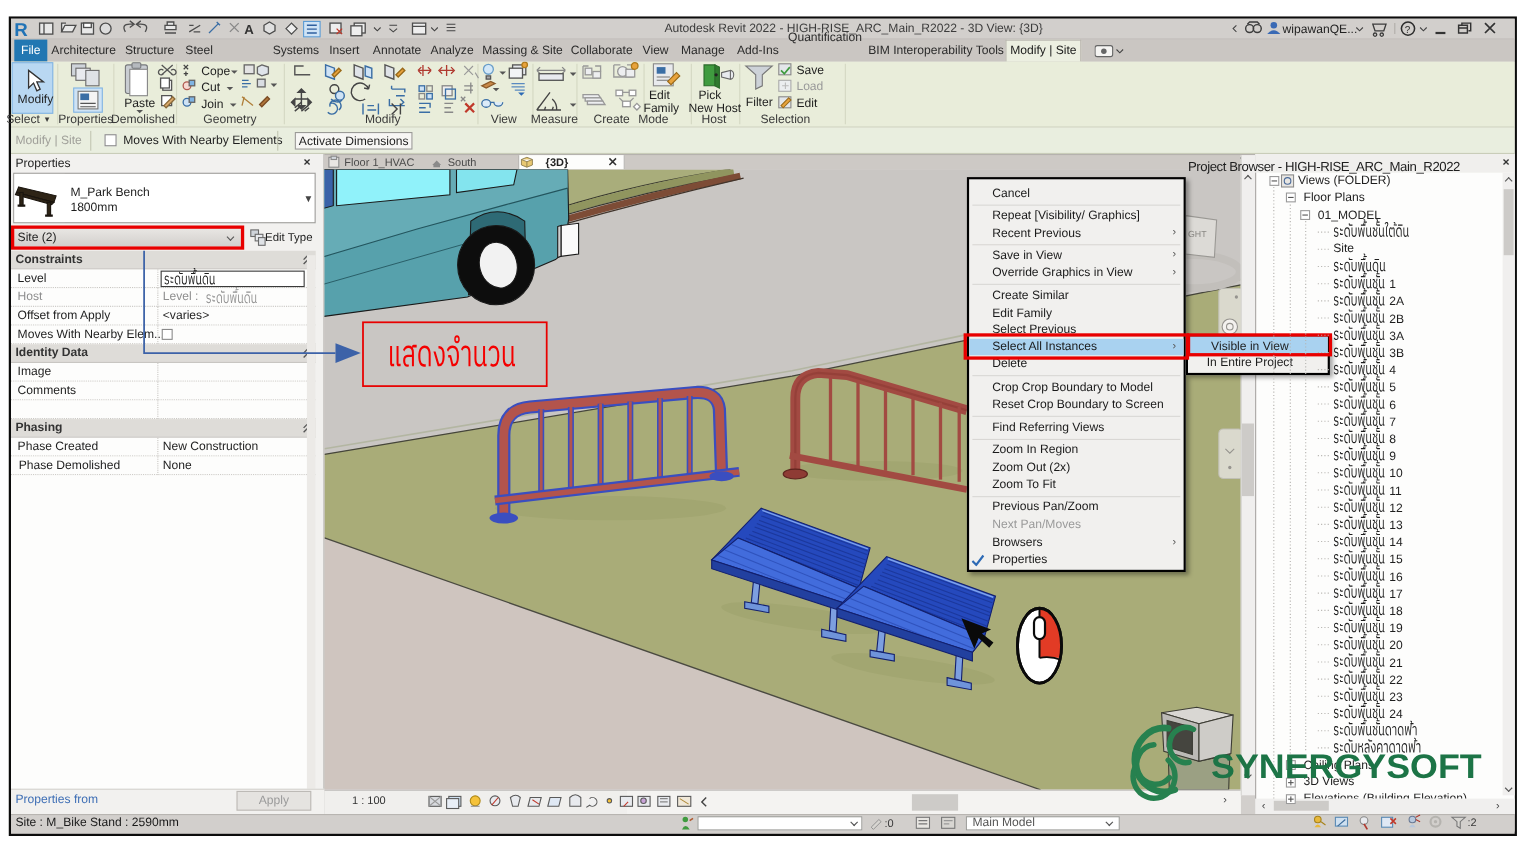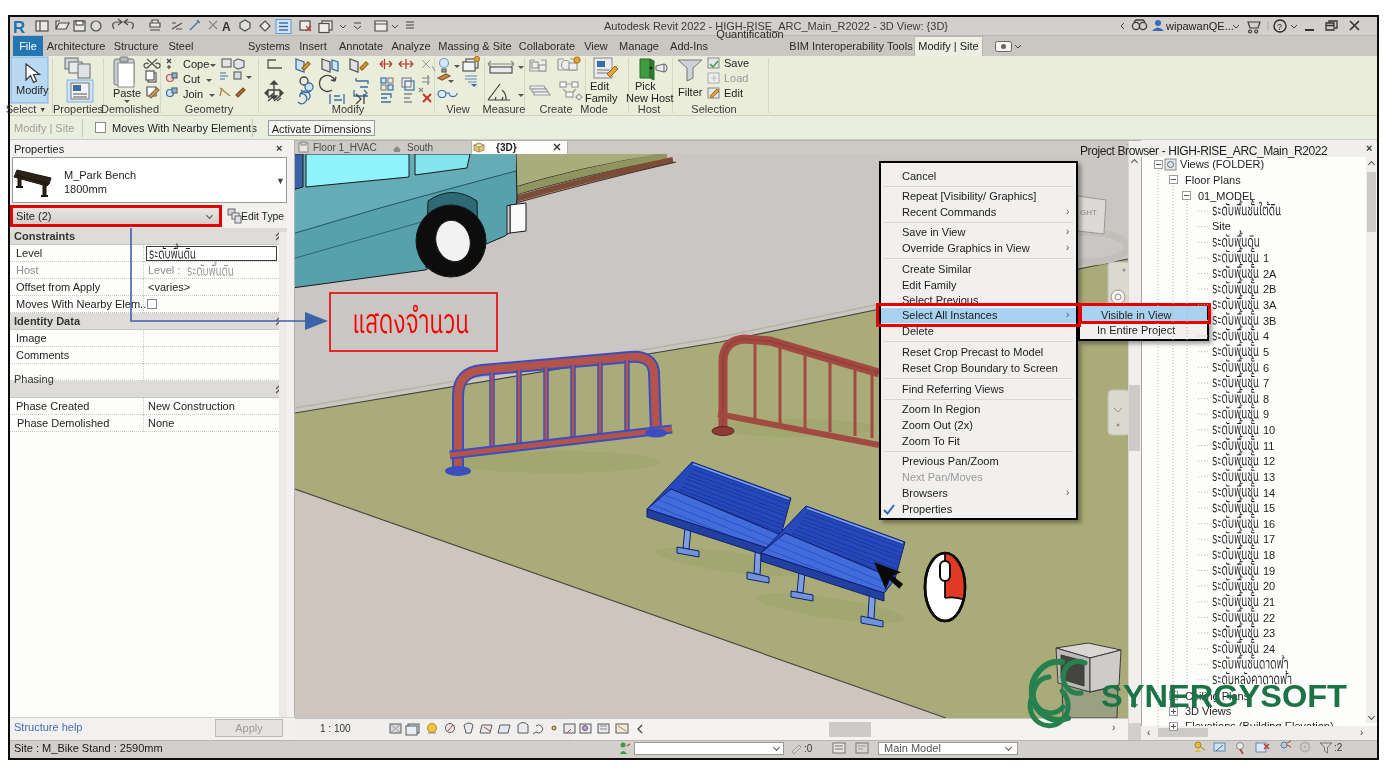--- a/index.html
+++ b/index.html
@@ -352,36 +352,36 @@
 <div class="ab" style="left:10px;top:330px;width:277px;height:17px;background:#fdfdfc;border-bottom:1px dotted #c9c7c3"></div>
 <div class="ab" style="left:143px;top:330px;width:1px;height:17px;border-left:1px dotted #c9c7c3"></div>
 <div class="ab t11" style="left:16px;top:332px;color:#1e1e1e">Image</div>
 <div class="ab" style="left:10px;top:347px;width:277px;height:17px;background:#fdfdfc;border-bottom:1px dotted #c9c7c3"></div>
 <div class="ab" style="left:143px;top:347px;width:1px;height:17px;border-left:1px dotted #c9c7c3"></div>
 <div class="ab t11" style="left:16px;top:349px;color:#1e1e1e">Comments</div>
 <div class="ab" style="left:10px;top:364px;width:277px;height:17px;background:#fdfdfc;border-bottom:1px dotted #c9c7c3"></div>
 <div class="ab" style="left:143px;top:364px;width:1px;height:17px;border-left:1px dotted #c9c7c3"></div>
 <div class="ab t11" style="left:16px;top:384px;color:#1e1e1e">Mark</div>
 <div class="ab" style="left:10px;top:381px;width:277px;height:17px;background:#dedcd8;border-bottom:1px solid #c8c6c2"></div>
-<div class="ab t11" style="left:14px;top:373px;font-weight:normal;color:#333">Phasing</div>
+<div class="ab t11" style="left:14px;top:383px;font-weight:bold;color:#333">Phasing</div>
 <svg class="ab" style="left:274px;top:385px" width="10" height="9">
     <path d="M2 4 l3 -3 3 3 M2 8 l3 -3 3 3" fill="none" stroke="#555" stroke-width="1.2"></path>
   </svg>
 <div class="ab" style="left:10px;top:398px;width:277px;height:17px;background:#fdfdfc;border-bottom:1px dotted #c9c7c3"></div>
 <div class="ab" style="left:143px;top:398px;width:1px;height:17px;border-left:1px dotted #c9c7c3"></div>
 <div class="ab t11" style="left:16px;top:400px;color:#1e1e1e">Phase Created</div>
 <div class="ab t11" style="left:148px;top:400px">New Construction</div>
 <div class="ab" style="left:10px;top:415px;width:277px;height:17px;background:#fdfdfc;border-bottom:1px dotted #c9c7c3"></div>
 <div class="ab" style="left:143px;top:415px;width:1px;height:17px;border-left:1px dotted #c9c7c3"></div>
 <div class="ab t11" style="left:17px;top:417px;color:#1e1e1e">Phase Demolished</div>
 <div class="ab t11" style="left:148px;top:417px">None</div>
 <div class="ab" style="left:10px;top:432px;width:277px;height:291px;background:#fdfdfc"></div>
 <div class="ab" style="left:279px;top:232px;width:8px;height:491px;background:#eceae7"></div>
 <div class="ab" style="left:10px;top:717px;width:285px;height:23px;background:#f2f1ef;border-top:1px solid #d5d3cf"></div>
-<div class="ab t11" style="left:14px;top:721px;color:#3f6fb5">Structure help</div>
+<div class="ab t11" style="left:14px;top:721px;color:#3f6fb5">Properties from</div>
 <div class="ab" style="left:215px;top:719px;width:68px;height:18px;background:#e5e3e0;border:1px solid #bdbab6;font-size:11px;color:#9a9a9a;text-align:center;line-height:16px">Apply</div>
 
 <div class="ab" style="left:295px;top:141px;width:833px;height:13px;background:#cdc9c5"></div>
 <div class="ab" style="left:295px;top:140px;width:846px;height:1px;background:#b5b2ae"></div>
 <svg class="ab" style="left:297px;top:141px" width="300px" height="13" viewBox="0 0 300 13">
  <rect x="2" y="2" width="9" height="9" fill="#e8e6e3" stroke="#8a8a8a"></rect>
     <rect x="4" y="1" width="5" height="3" fill="#cfd4da" stroke="#8a8a8a"></rect>
  <text x="16" y="10" font-size="10" fill="#4a4a4a">Floor 1_HVAC</text>
  <path d="M96 9 l4 -4 4 4 z m1 0 h6 v2 h-6 z" fill="#8a8a8a"></path>
  <text x="110" y="10" font-size="10" fill="#4a4a4a">South</text>
@@ -607,36 +607,36 @@
 <div class="ab t11" style="left:1185px;top:705px">3D Views</div>
 <div class="ab" style="left:1169px;top:722px;width:9px;height:9px;background:#fff;border:1px solid #9a9a9a"></div>
 <div class="ab" style="left:1171px;top:726px;width:5px;height:1px;background:#555"></div>
 <div class="ab" style="left:1173px;top:724px;width:1px;height:5px;background:#555"></div>
 <div class="ab t11" style="left:1185px;top:720px;clip-path:inset(0 0 6px 0)">Elevations (Building Elevation)</div>
 <div class="ab" style="left:879px;top:161px;width:199px;height:359px;background:#f1f0ee;border:2px solid #000;box-shadow:3px 3px 4px rgba(0,0,0,0.35);z-index:10"></div>
 <div class="ab" style="left:881px;top:308px;width:195px;height:15px;background:#a9d2f0;z-index:11"></div>
 <div class="ab t11" style="left:902px;top:170px;color:#1a1a1a;z-index:11">Cancel</div>
 <div class="ab" style="left:884px;top:186px;width:189px;height:1px;background:#d9d7d4;z-index:11"></div>
 <div class="ab t11" style="left:902px;top:190px;color:#1a1a1a;z-index:11">Repeat [Visibility/ Graphics]</div>
-<div class="ab t11" style="left:902px;top:206px;color:#1a1a1a;z-index:11">Recent Commands</div>
+<div class="ab t11" style="left:902px;top:206px;color:#1a1a1a;z-index:11">Recent Previous</div>
 <div class="ab" style="left:1066px;top:206px;font-size:10px;color:#555;z-index:11">›</div>
 <div class="ab" style="left:884px;top:222px;width:189px;height:1px;background:#d9d7d4;z-index:11"></div>
 <div class="ab t11" style="left:902px;top:226px;color:#1a1a1a;z-index:11">Save in View</div>
 <div class="ab" style="left:1066px;top:226px;font-size:10px;color:#555;z-index:11">›</div>
 <div class="ab t11" style="left:902px;top:242px;color:#1a1a1a;z-index:11">Override Graphics in View</div>
 <div class="ab" style="left:1066px;top:242px;font-size:10px;color:#555;z-index:11">›</div>
 <div class="ab" style="left:884px;top:258px;width:189px;height:1px;background:#d9d7d4;z-index:11"></div>
 <div class="ab t11" style="left:902px;top:263px;color:#1a1a1a;z-index:11">Create Similar</div>
 <div class="ab t11" style="left:902px;top:279px;color:#1a1a1a;z-index:11">Edit Family</div>
 <div class="ab t11" style="left:902px;top:294px;color:#1a1a1a;z-index:11">Select Previous</div>
 <div class="ab t11" style="left:902px;top:309px;color:#1a1a1a;z-index:11">Select All Instances</div>
 <div class="ab" style="left:1066px;top:309px;font-size:10px;color:#555;z-index:11">›</div>
 <div class="ab t11" style="left:902px;top:325px;color:#1a1a1a;z-index:11">Delete</div>
 <div class="ab" style="left:884px;top:341px;width:189px;height:1px;background:#d9d7d4;z-index:11"></div>
-<div class="ab t11" style="left:902px;top:346px;color:#1a1a1a;z-index:11">Reset Crop Precast to Model</div>
+<div class="ab t11" style="left:902px;top:346px;color:#1a1a1a;z-index:11">Crop Crop Boundary to Model</div>
 <div class="ab t11" style="left:902px;top:362px;color:#1a1a1a;z-index:11">Reset Crop Boundary to Screen</div>
 <div class="ab" style="left:884px;top:378px;width:189px;height:1px;background:#d9d7d4;z-index:11"></div>
 <div class="ab t11" style="left:902px;top:383px;color:#1a1a1a;z-index:11">Find Referring Views</div>
 <div class="ab" style="left:884px;top:399px;width:189px;height:1px;background:#d9d7d4;z-index:11"></div>
 <div class="ab t11" style="left:902px;top:403px;color:#1a1a1a;z-index:11">Zoom In Region</div>
 <div class="ab t11" style="left:902px;top:419px;color:#1a1a1a;z-index:11">Zoom Out (2x)</div>
 <div class="ab t11" style="left:902px;top:435px;color:#1a1a1a;z-index:11">Zoom To Fit</div>
 <div class="ab" style="left:884px;top:451px;width:189px;height:1px;background:#d9d7d4;z-index:11"></div>
 <div class="ab t11" style="left:902px;top:455px;color:#1a1a1a;z-index:11">Previous Pan/Zoom</div>
 <div class="ab t11" style="left:902px;top:471px;color:#9a9a9a;z-index:11">Next Pan/Moves</div>

